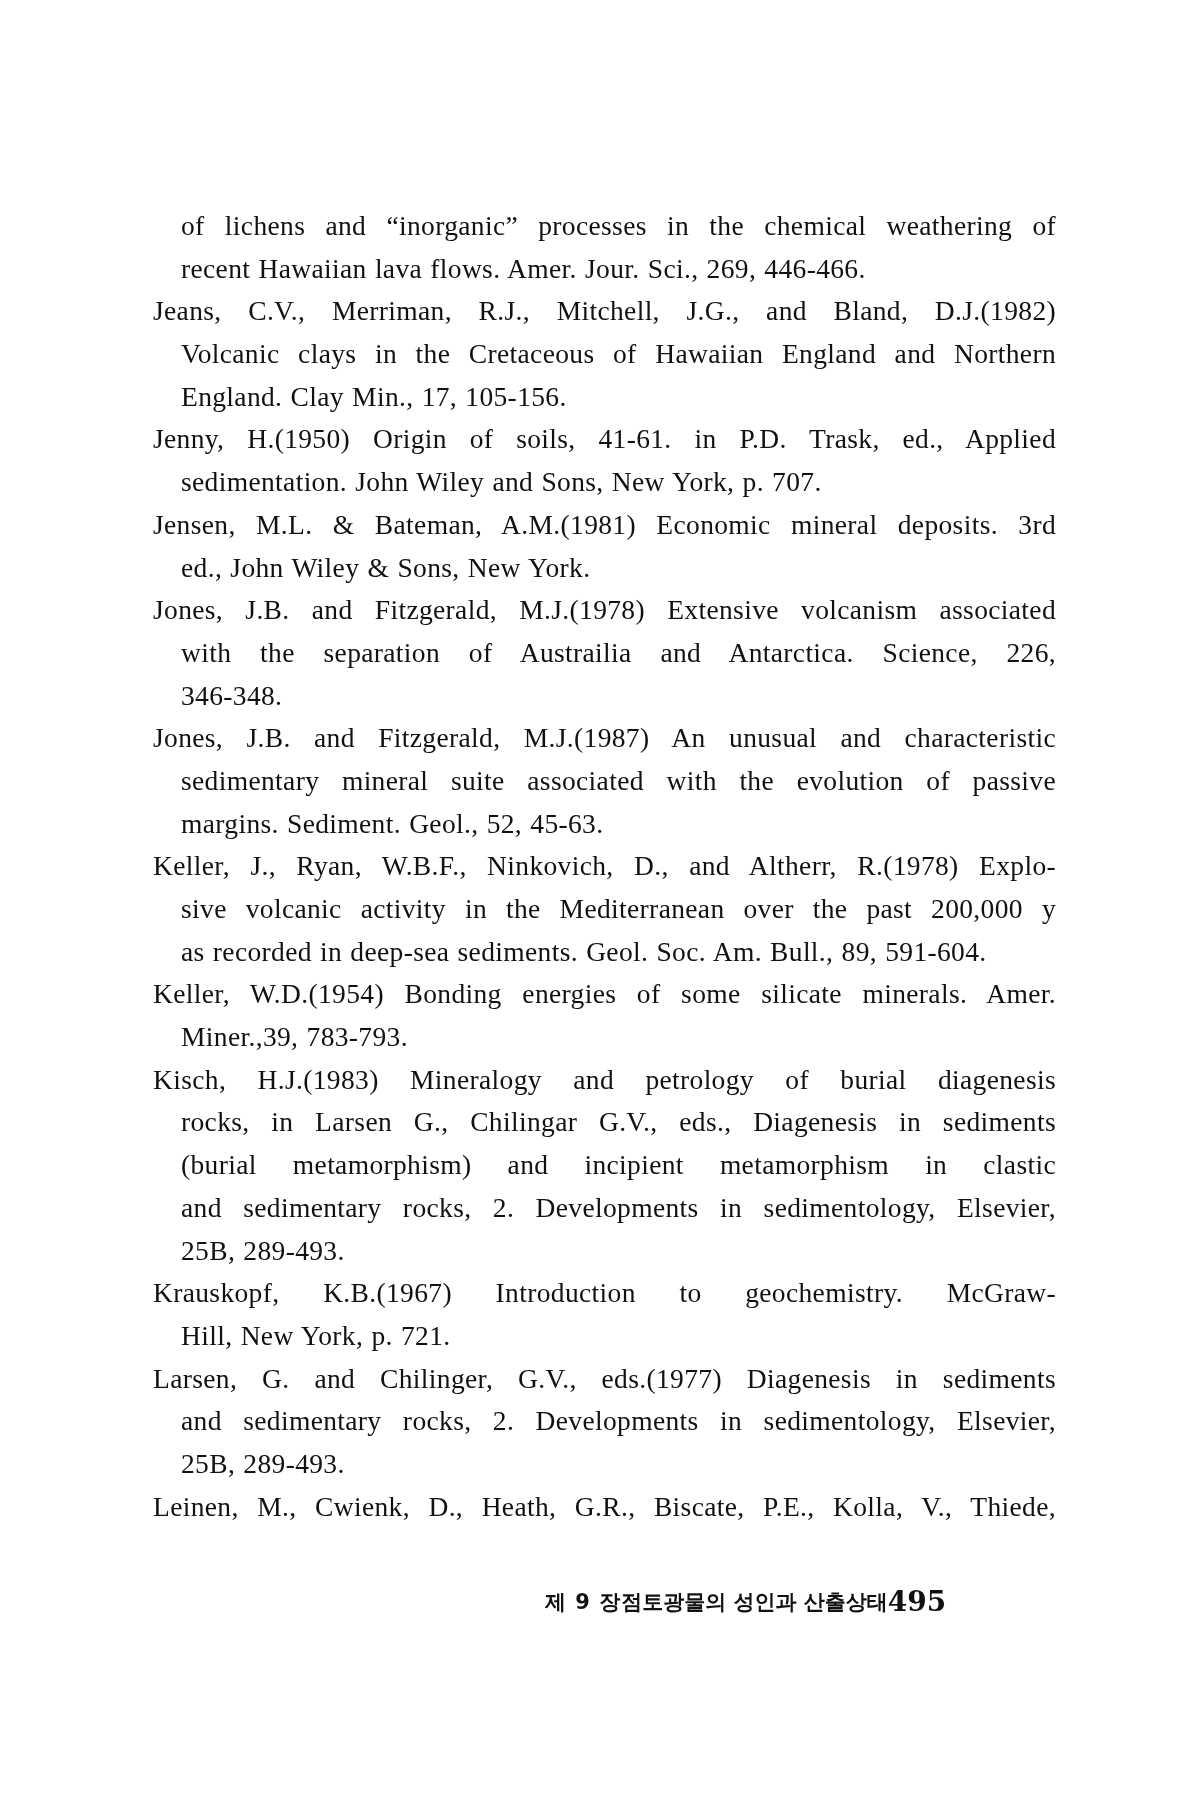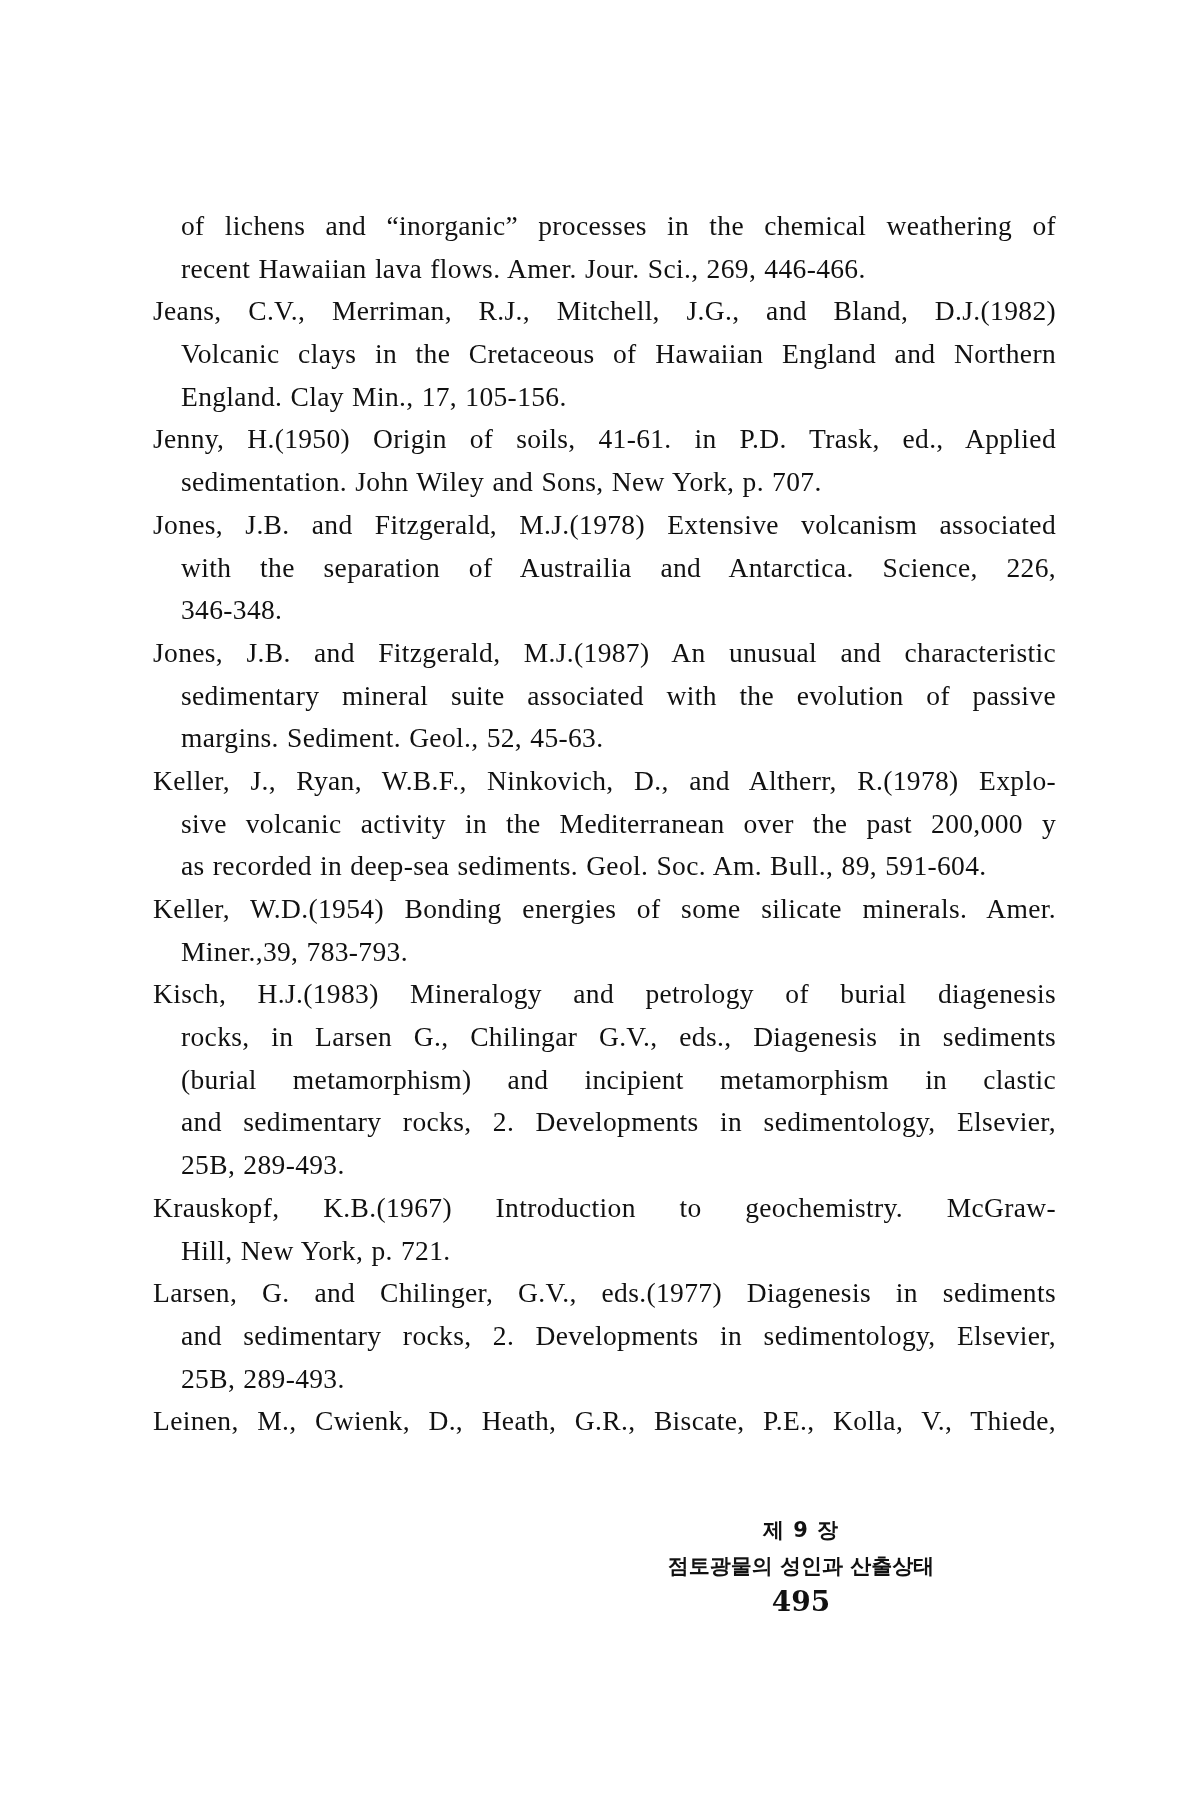--- a/index.html
+++ b/index.html
@@ -47,23 +47,22 @@
       left: 545px;
       width: 512px;
       height: 36px;
       font-family: "DejaVu Sans", "Liberation Sans", sans-serif;
       font-weight: bold;
       font-size: 21px;
       line-height: 36px;
       color: #111111;
       white-space: nowrap;
       display: flex;
-      justify-content: flex-end;
+      justify-content: flex-start;
       align-items: center;
-      flex-direction: column;
     }
     .footer .chapter { letter-spacing: 1px; }
     .footer .pageno { font-family: "DejaVu Serif", "Liberation Serif", serif; font-size: 28px; }
   </style>
 </head>
 <body>
 
 <div class="page">
   <div class="refs" id="refs">
       <div class="entry">
@@ -71,20 +70,24 @@
         <span class="line cont last">recent Hawaiian lava flows. Amer. Jour. Sci., 269, 446-466.</span>
       </div>
       <div class="entry">
         <span class="line">Jeans, C.V., Merriman, R.J., Mitchell, J.G., and Bland, D.J.(1982)</span>
         <span class="line cont">Volcanic clays in the Cretaceous of Hawaiian England and Northern</span>
         <span class="line cont last">England. Clay Min., 17, 105-156.</span>
       </div>
       <div class="entry">
         <span class="line">Jenny, H.(1950) Origin of soils, 41-61. in P.D. Trask, ed., Applied</span>
         <span class="line cont last">sedimentation. John Wiley and Sons, New York, p. 707.</span>
+      </div>
+      <div class="entry">
+        <span class="line">Jensen, M.L. &amp; Bateman, A.M.(1981) Economic mineral deposits. 3rd</span>
+        <span class="line cont last">ed., John Wiley &amp; Sons, New York.</span>
       </div>
       <div class="entry">
         <span class="line">Jones, J.B. and Fitzgerald, M.J.(1978) Extensive volcanism associated</span>
         <span class="line cont">with the separation of Austrailia and Antarctica. Science, 226,</span>
         <span class="line cont last">346-348.</span>
       </div>
       <div class="entry">
         <span class="line">Jones, J.B. and Fitzgerald, M.J.(1987) An unusual and characteristic</span>
         <span class="line cont">sedimentary mineral suite associated with the evolution of passive</span>
         <span class="line cont last">margins. Sediment. Geol., 52, 45-63.</span>

